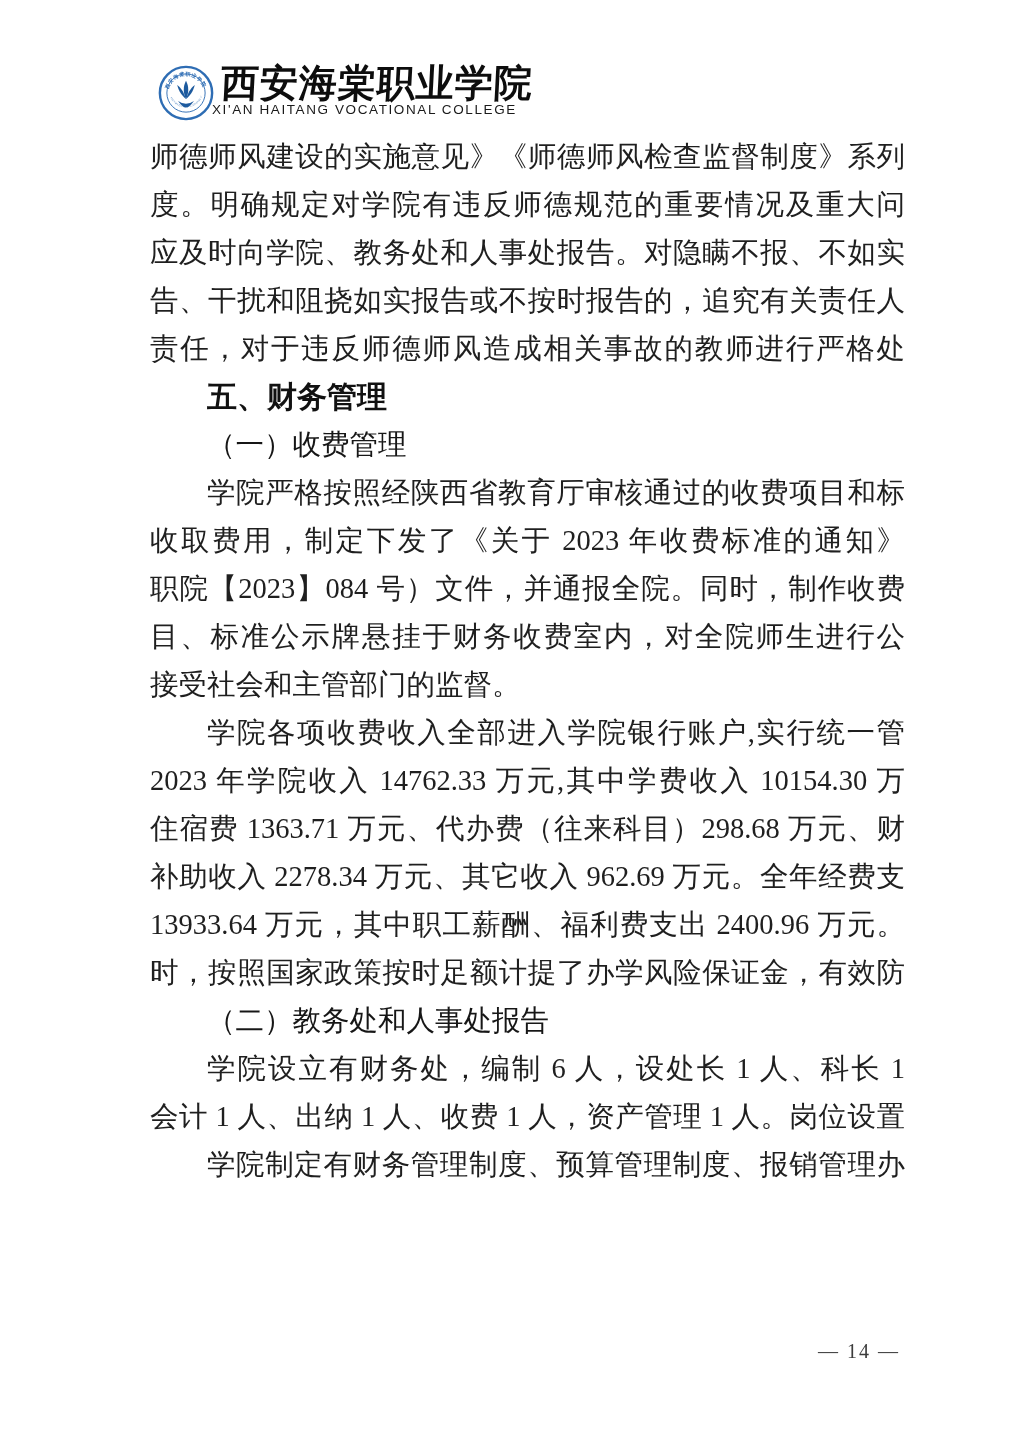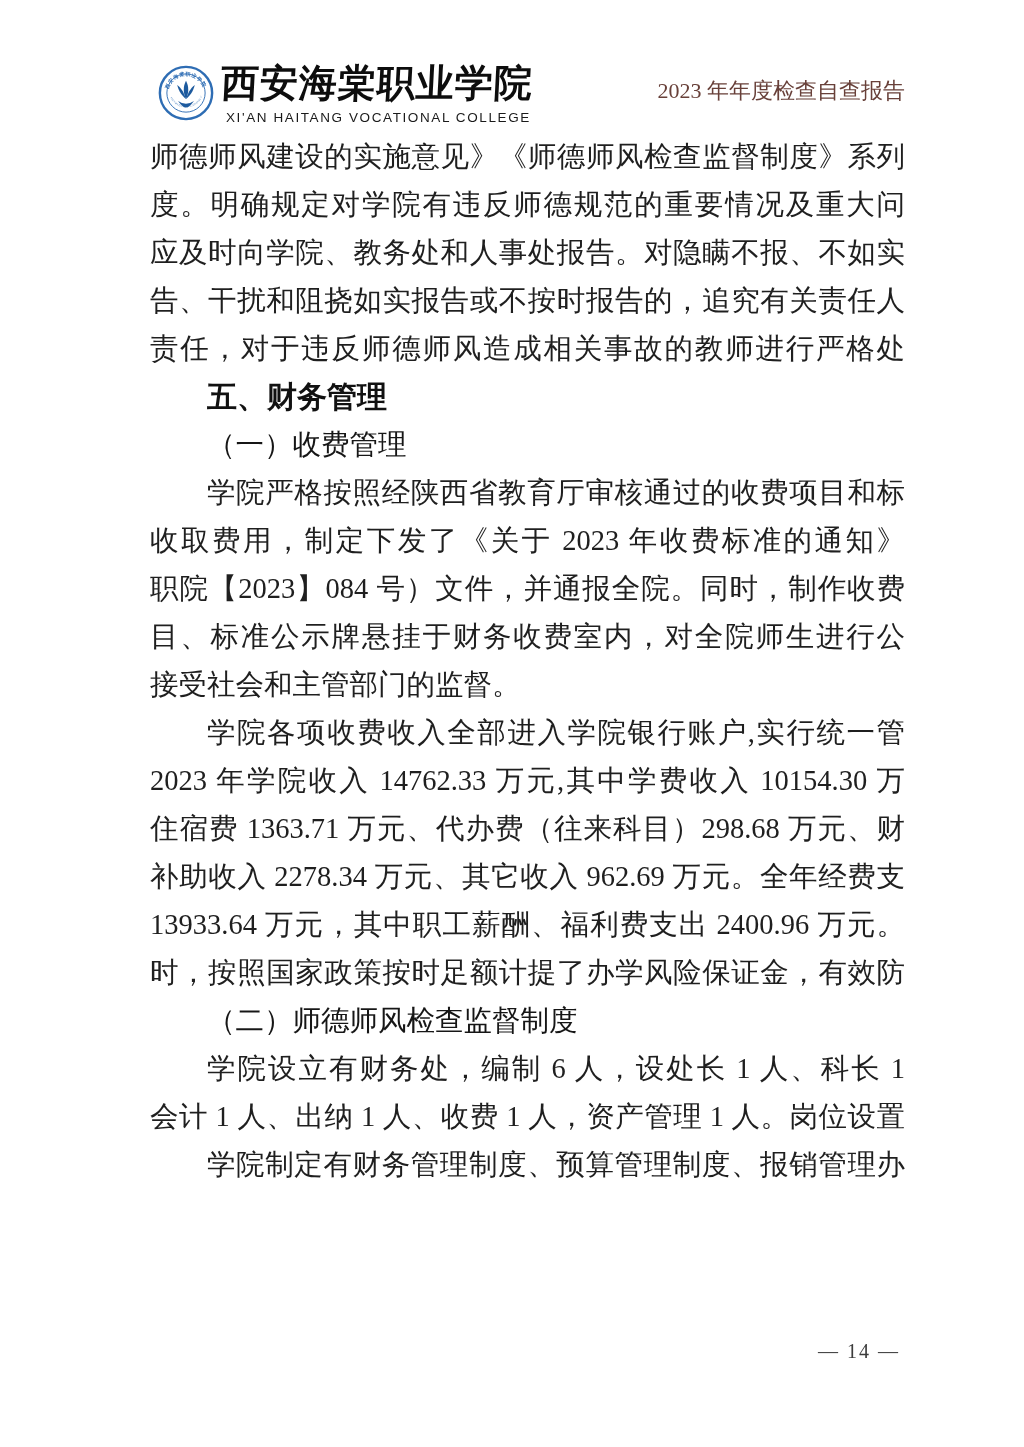--- a/index.html
+++ b/index.html
@@ -15,24 +15,23 @@
   .hdr{position:absolute;top:0;left:0;width:100%;height:132px;}
   .seal{position:absolute;left:158px;top:65px;width:56px;height:56px;}
   .wordmark{
     position:absolute;left:221px;top:58px;
     font-size:38px;font-weight:bold;color:#0d0d0d;
     letter-spacing:1px;white-space:nowrap;
     transform:skewX(-3deg);
     font-family:"Liberation Serif","DejaVu Serif",serif;
   }
   .wordmark-en{
-    position:absolute;left:226px;top:102px;
+    position:absolute;left:212px;top:102px;
     font-size:13.5px;color:#1a1a1a;letter-spacing:1.6px;white-space:nowrap;
     font-family:"Liberation Sans","DejaVu Sans",sans-serif;
-    margin-top:8px;
   }
   .hdr-title{
     position:absolute;right:119px;top:76px;
     font-size:22px;color:#684039;white-space:nowrap;
     font-family:"Liberation Serif","DejaVu Serif",serif;
   }
   
   .doc{
     position:absolute;left:150px;top:133px;width:755px;
   }
@@ -86,21 +85,20 @@
       </text>
       <g fill="#1d5a9e">
         <path d="M30 17 C26.8 23 26.8 30 30 36.5 C33.2 30 33.2 23 30 17 Z"></path>
         <path d="M20.5 21.5 C22.5 28.5 25.5 33 30 36.5 C28 30.5 25.5 25 20.5 21.5 Z"></path>
         <path d="M39.5 21.5 C37.5 28.5 34.5 33 30 36.5 C32 30.5 34.5 25 39.5 21.5 Z"></path>
         <path d="M21.5 38.5 Q30 44.5 38.5 38.5 Q33.5 45.5 30 45.5 Q26.5 45.5 21.5 38.5 Z"></path>
       </g>
     </svg>
     <div class="wordmark">西安海棠职业学院</div>
     <div class="wordmark-en">XI'AN HAITANG VOCATIONAL COLLEGE</div>
-    <div class="hdr-title">2023 年年度检查自查报告</div>
   </div>
 
   <div class="doc">
       <div class="line body full">师德师风建设的实施意见》《师德师风检查监督制度》系列制</div>
       <div class="line body full">度。明确规定对学院有违反师德规范的重要情况及重大问题，</div>
       <div class="line body full">应及时向学院、教务处和人事处报告。对隐瞒不报、不如实报</div>
       <div class="line body full">告、干扰和阻挠如实报告或不按时报告的，追究有关责任人的</div>
       <div class="line body full">责任，对于违反师德师风造成相关事故的教师进行严格处罚。</div>
       <div class="line h1 indent">五、财务管理</div>
       <div class="line h2 indent">（一）收费管理</div>
@@ -108,21 +106,21 @@
       <div class="line body full">收取费用，制定下发了《关于 2023 年收费标准的通知》（西海</div>
       <div class="line body full">职院【2023】084 号）文件，并通报全院。同时，制作收费项</div>
       <div class="line body full">目、标准公示牌悬挂于财务收费室内，对全院师生进行公示，</div>
       <div class="line body">接受社会和主管部门的监督。</div>
       <div class="line body indent full">学院各项收费收入全部进入学院银行账户,实行统一管理，</div>
       <div class="line body full">2023 年学院收入 14762.33 万元,其中学费收入 10154.30 万元、</div>
       <div class="line body full">住宿费 1363.71 万元、代办费（往来科目）298.68 万元、财政</div>
       <div class="line body full">补助收入 2278.34 万元、其它收入 962.69 万元。全年经费支出</div>
       <div class="line body full">13933.64 万元，其中职工薪酬、福利费支出 2400.96 万元。同</div>
       <div class="line body full">时，按照国家政策按时足额计提了办学风险保证金，有效防范</div>
-      <div class="line h2 indent">（二）师德师风检查监督制度</div>
+      <div class="line h2 indent">（二）教务处和人事处报告</div>
       <div class="line body indent full">学院设立有财务处，编制 6 人，设处长 1 人、科长 1 人、</div>
       <div class="line body full">会计 1 人、出纳 1 人、收费 1 人，资产管理 1 人。岗位设置完</div>
       <div class="line body indent full">学院制定有财务管理制度、预算管理制度、报销管理办法、</div>
     </div>
 
   <div class="footer">— 14 —</div>
 
 </div>
 
 </body></html>

